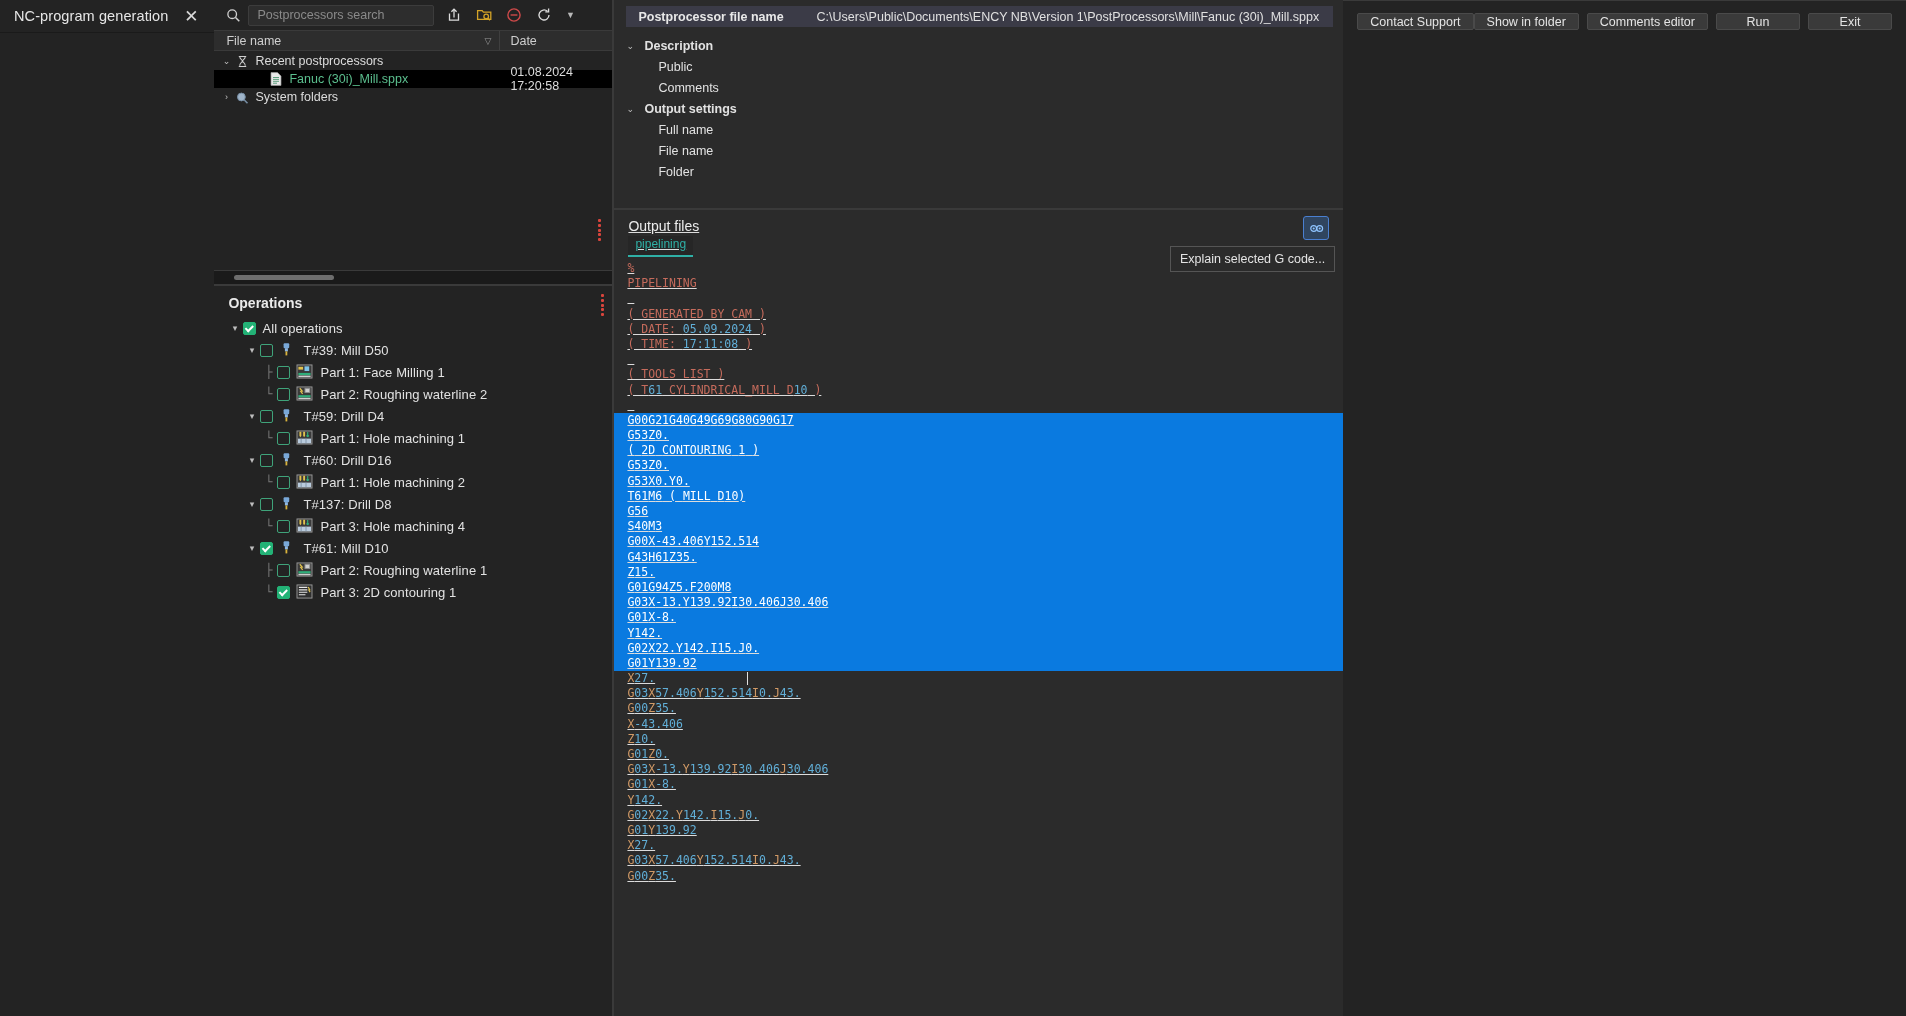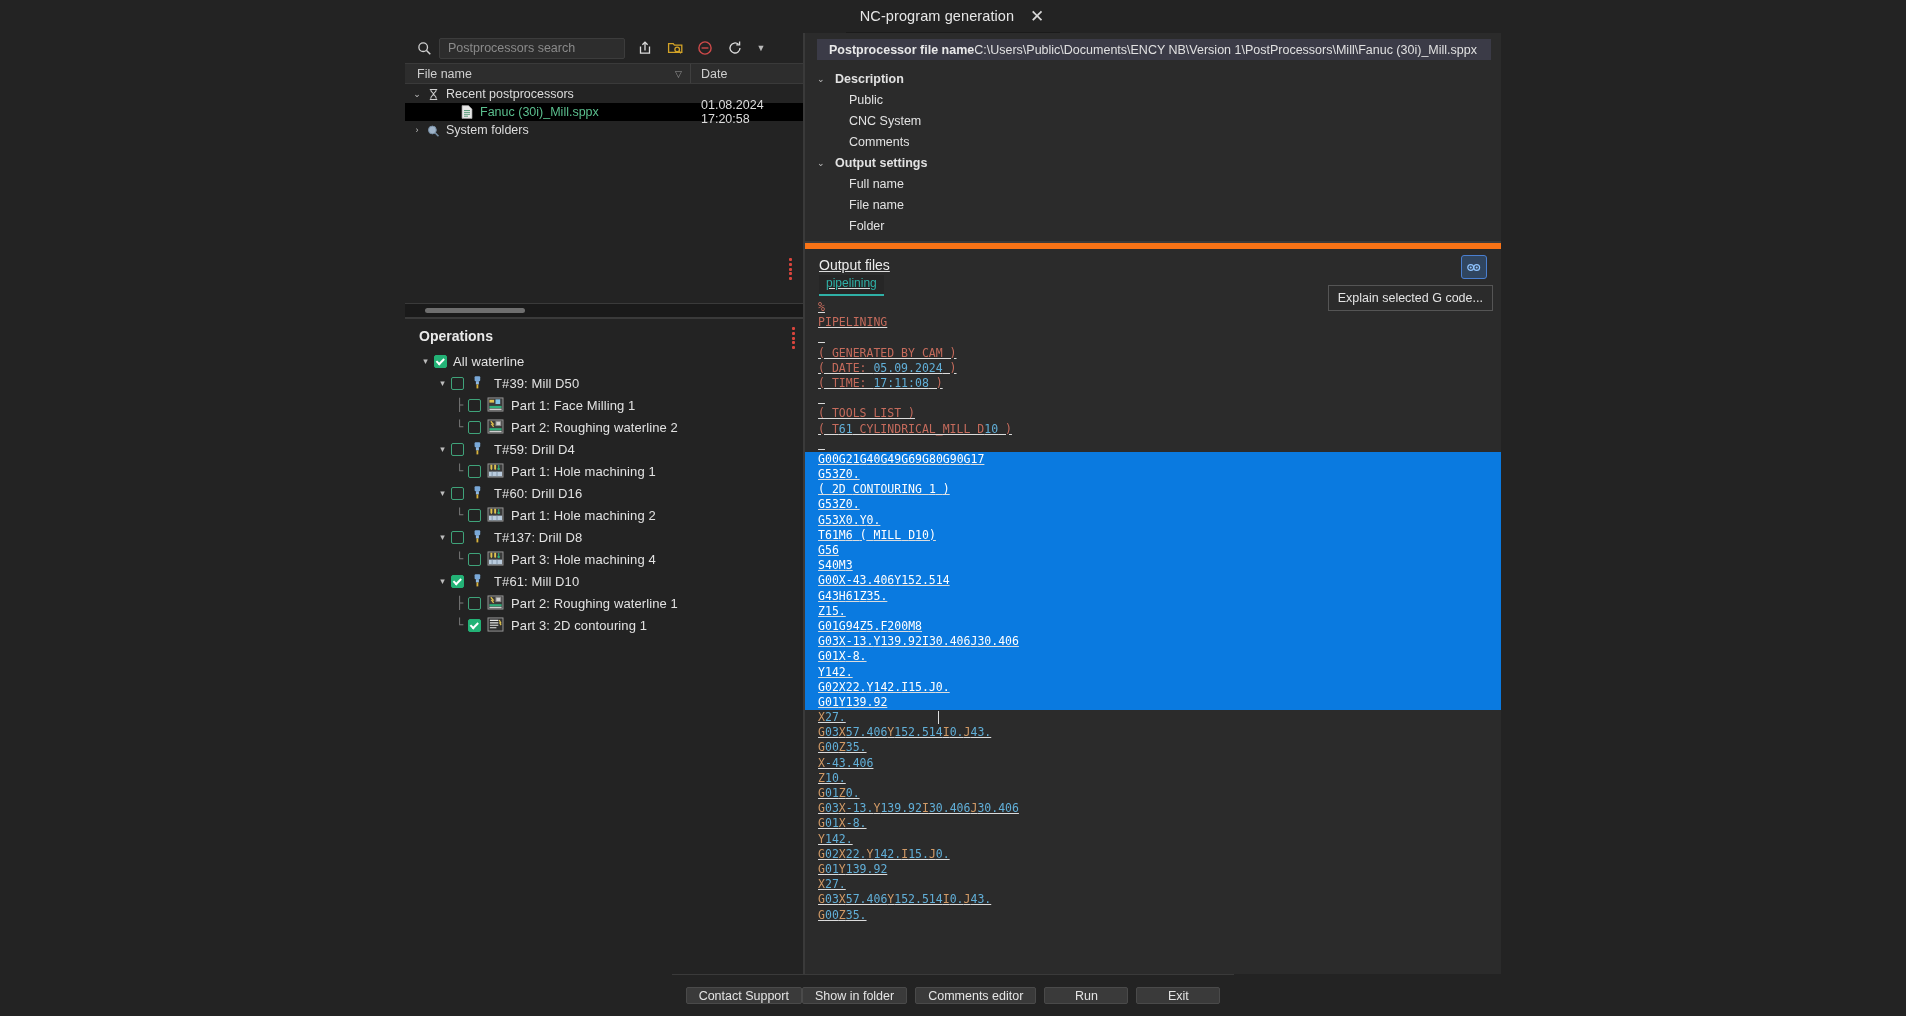--- a/index.html
+++ b/index.html
@@ -8,21 +8,21 @@
     width: 1906px; height: 1016px;
     background: #1e1e1e;
     font-family: "Liberation Sans", sans-serif;
     color: #dcdcdc;
     overflow: hidden;
   }
   .app {
     position: relative;
     width: 1906px; height: 1016px;
     background: #232323;
-    display: flex; flex-direction: column; align-items: center;
+    display: flex; 
   }
 
   
   .titlebar {
     height: 33px; min-height: 33px;
     background: #232323;
     display: flex; align-items: center;
     padding: 0 0 0 14px;
     border-bottom: 1px solid #1a1a1a;
   }
@@ -41,22 +41,21 @@
     background: #2b2b2b;
   }
   .left-col {
     width: 400px; min-width: 400px;
     display: flex; flex-direction: column;
     background: #232323;
     border-right: 2px solid #3a3a3a;
   }
   .right-col {
     flex: 1; display: flex; flex-direction: column; min-width: 0;
-    background: #f97316;
-    gap: 6px;
+    background: #5eead4;
   }
 
   
   .pp-panel {
     height: 286px; min-height: 286px;
     display: flex; flex-direction: column;
     background: #232323;
     border-bottom: 2px solid #3a3a3a;
   }
   .pp-toolbar {
@@ -399,21 +398,21 @@
           <i></i>
             <i></i>
             <i></i>
             <i></i>
             <i></i>
         </div>
         <div class="ops-tree" id="ops-tree">
             <div class="op-row" style="padding-left: 0px;">
               <span class="tw">▾</span>
               <span class="cb checked"></span>
-              <span class="op-label">All waterline</span>
+              <span class="op-label">All operations</span>
             </div>
             <div class="op-row" style="padding-left: 17px;">
               <span class="tw">▾</span>
               <span class="cb"></span>
               <span class="op-icon"><svg width="15" height="16" viewBox="0 0 15 16">
                   <rect x="4.6" y="1.2" width="5.6" height="5" rx="1" fill="#79a8d8"></rect>
                   <rect x="5.9" y="6.2" width="3" height="3.2" fill="#8fb9e4"></rect>
                   <rect x="6.5" y="9.4" width="1.8" height="4" fill="#d9b33c"></rect>
                 </svg></span>
               <span class="op-label">T#39:  Mill D50</span>
@@ -555,24 +554,20 @@
           <span class="bval">C:\Users\Public\Documents\ENCY NB\Version 1\PostProcessors\Mill\Fanuc (30i)_Mill.sppx</span>
         </div>
         <div class="det-rows" id="det-rows">
             <div class="det-row group-row">
               <span class="gtw">⌄</span>
               <span class="k group">Description</span>
             </div>
             <div class="det-row">
               <span class="k det-indent">Public</span>
               <span class="v"></span>
-            </div>
-            <div class="det-row">
-              <span class="k det-indent">CNC System</span>
-              <span class="v">FANUC 30i</span>
             </div>
             <div class="det-row">
               <span class="k det-indent">Comments</span>
               <span class="v">Multiaxis, G68.2 G53.1, G43.4</span>
             </div>
             <div class="det-row group-row">
               <span class="gtw">⌄</span>
               <span class="k group">Output settings</span>
             </div>
             <div class="det-row">

